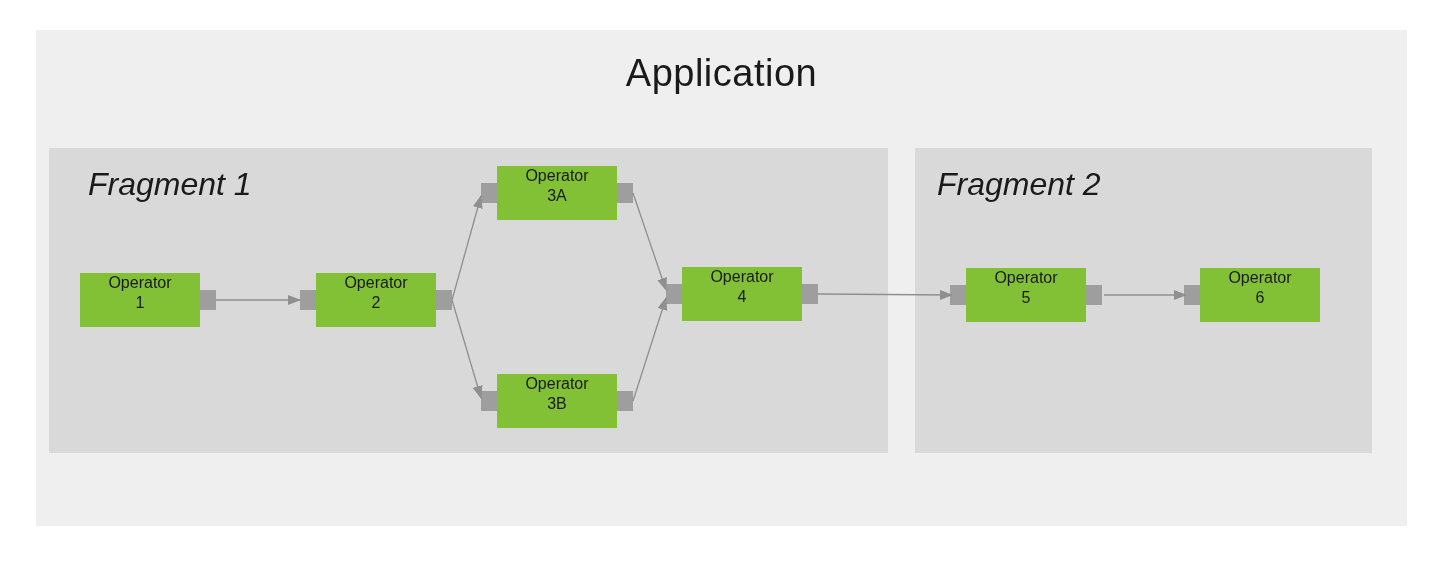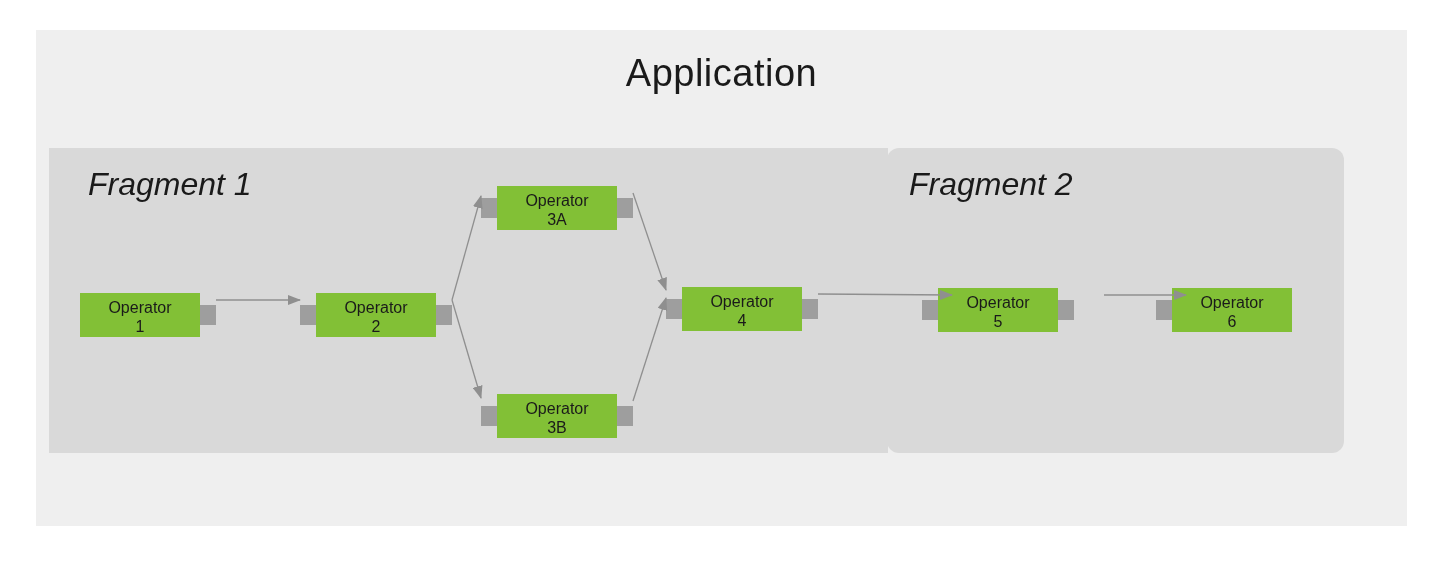--- a/index.html
+++ b/index.html
@@ -39,39 +39,38 @@
     color: var(--text-dark);
     letter-spacing: 0.5px;
   }
   .fragment {
     position: absolute;
     background: var(--frag-bg);
     width: 839px; height: 305px;
     top: 118px;
   }
   .fragment-1 { left: 13px; }
-  .fragment-2 { left: 851px; width: 457px; border-radius: 12px; }
+  .fragment-2 { left: 879px; width: 457px; }
   .fragment-label {
     position: absolute;
     top: 18px;
     font-size: 32px;
     color: var(--text-dark);
     white-space: nowrap;
     font-style: italic;
   }
   .fragment-1 .fragment-label { left: 39px; }
   .fragment-2 .fragment-label { left: 22px; }
   .operator {
     position: absolute;
-    width: 120px; height: 44px;
+    width: 120px; height: 54px;
     background: var(--op-green);
     display: flex;
-    align-items: flex-end;
+    align-items: flex-start;
     justify-content: center;
-    margin-top: 20px;
   }
   .op-label {
     font-size: 16px;
     line-height: 1.22;
     color: var(--text-dark);
     text-align: center;
     white-space: pre-line;
   }
   .port {
     position: absolute;

